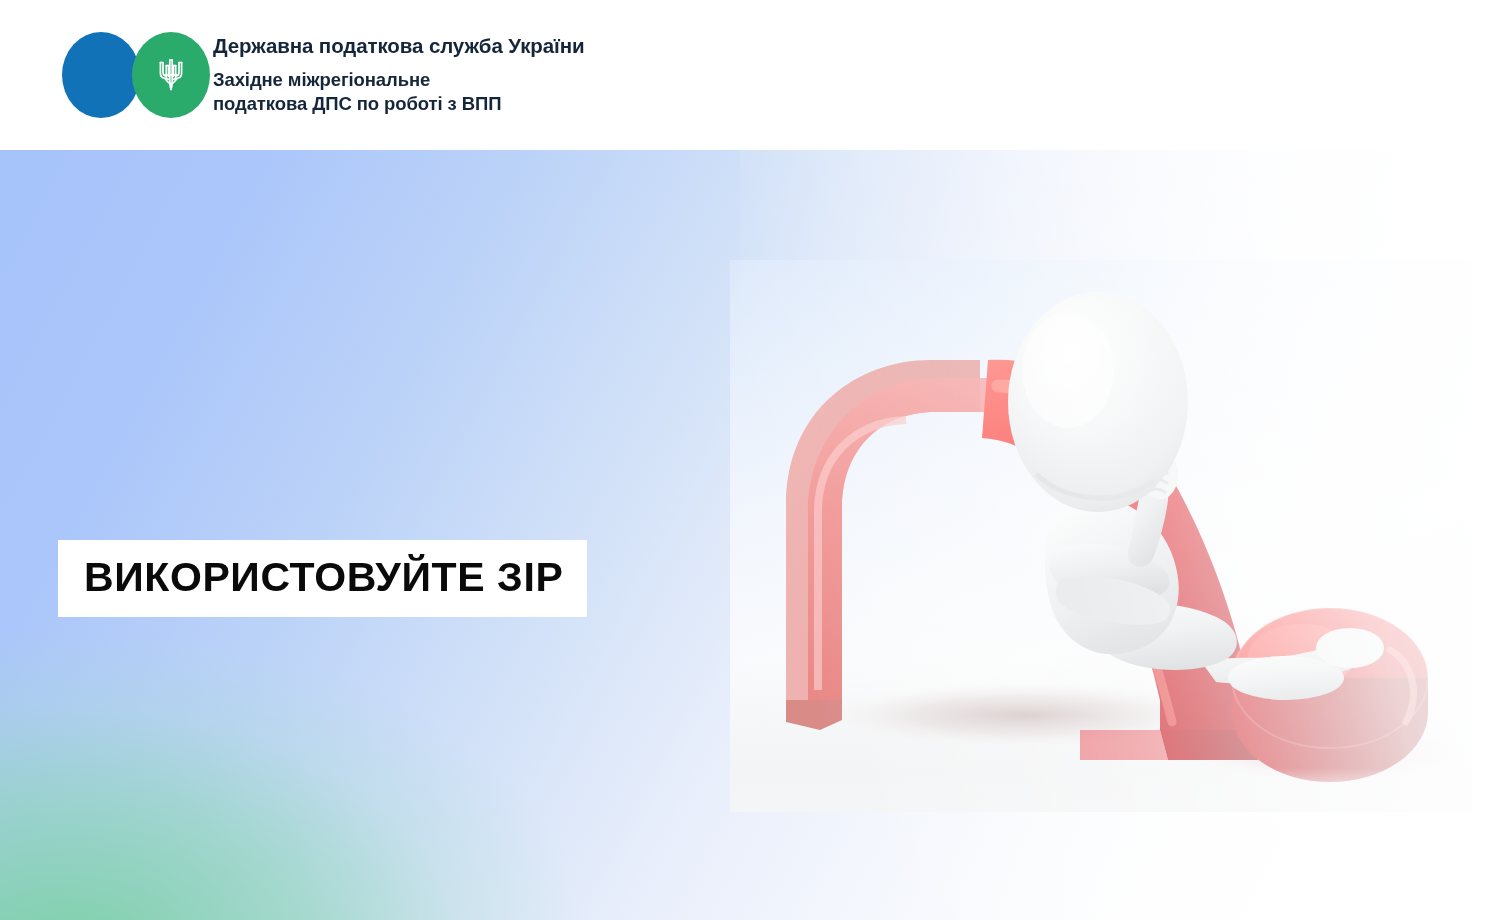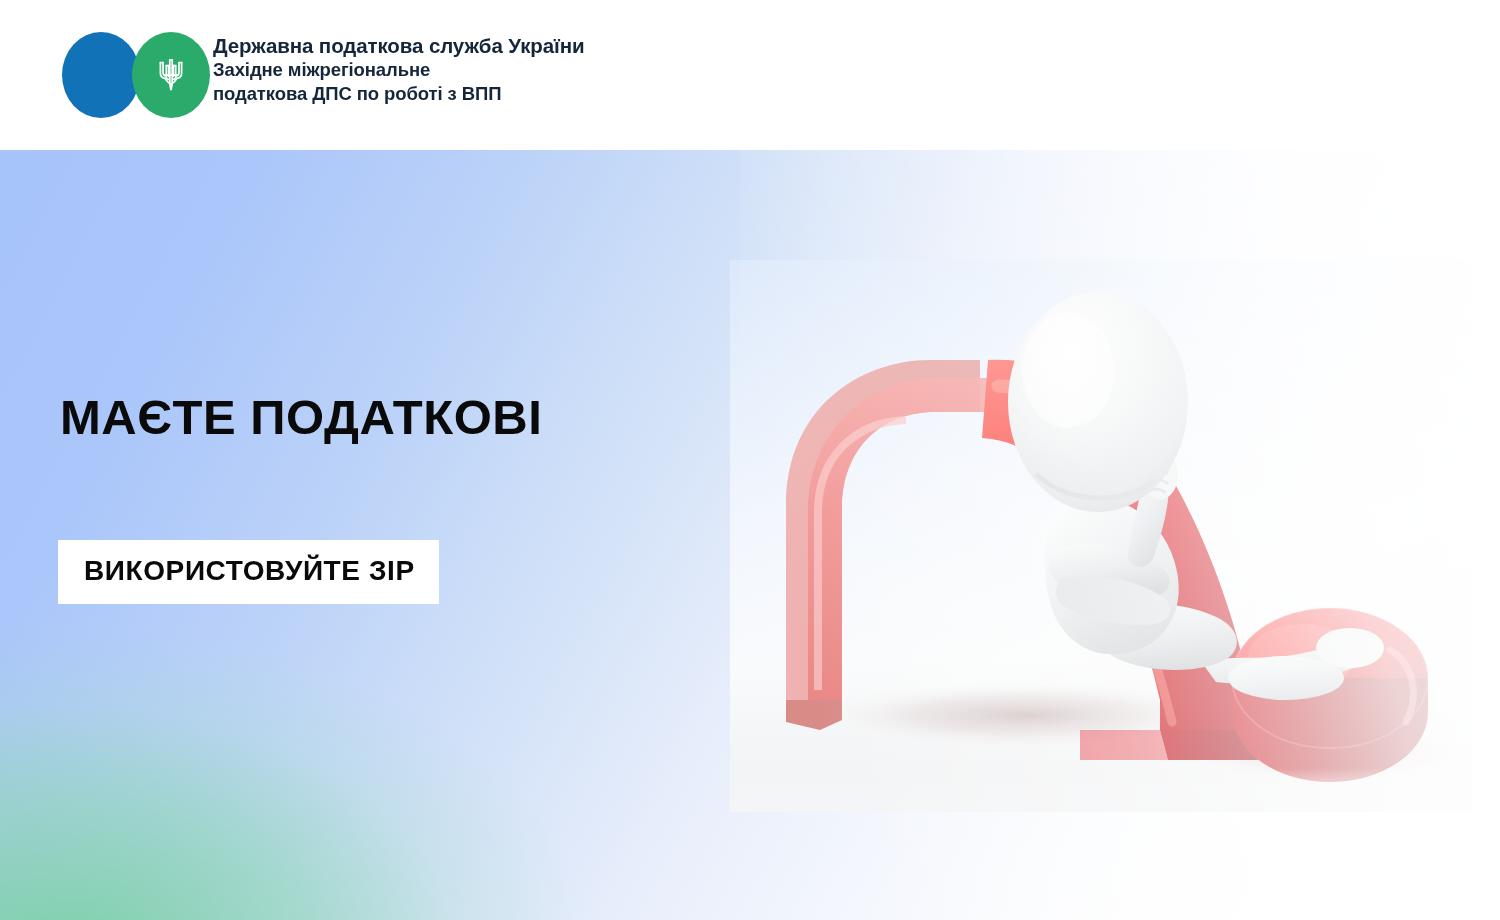--- a/index.html
+++ b/index.html
@@ -36,20 +36,21 @@
 
   .header-text {
     position:absolute; left:213px; top:34px;
     color:#16263a;
   }
   .org-title {
     font-size:20.5px; font-weight:bold; letter-spacing:-0.1px;
     line-height:1.15; white-space:nowrap;
   }
   .org-sub {
+    margin-top:10px;
     font-size:18.5px; font-weight:bold; letter-spacing:-0.1px;
     line-height:1.3;
   }
   .org-sub-line { white-space:nowrap; display:block; }
 
   
   .banner {
     position:absolute; left:0; top:150px; width:1500px; height:770px;
     overflow:hidden;
     background:
@@ -99,21 +100,21 @@
   }
   .headline-line { display:block; white-space:nowrap; }
 
   .highlight-band {
     position:absolute; left:58px; top:390px;
     background:#ffffff;
     padding:17px 24px 19px 26px;
   }
   .highlight-text {
     color:#0a0a0a;
-    font-size:28px; font-weight:bold;
+    font-size:41px; font-weight:bold;
     letter-spacing:0.6px; line-height:1;
     white-space:nowrap; text-transform:uppercase;text-align:right;
   }
 
   
   .illustration {
     position:absolute; left:730px; top:110px;
     width:742px; height:552px;
     overflow:hidden;
     background:
@@ -384,21 +385,20 @@
 
         <path d="M306 214 C338 244 394 246 424 220" stroke="#cdd1d4" stroke-width="5" fill="none" opacity="0.6"></path>
       </svg>
 
       <div class="ill-fade-bottom"></div>
     </div>
 
     <div class="banner-white-wash"></div>
 
     <div class="headline">
-      <span class="headline-line">МАЄТЕ ПОДАТКОВІ</span>
     </div>
 
     <div class="highlight-band">
       <span class="highlight-text">ВИКОРИСТОВУЙТЕ ЗІР</span>
     </div>
 
   </div>
 </div>
 
 </body></html>

